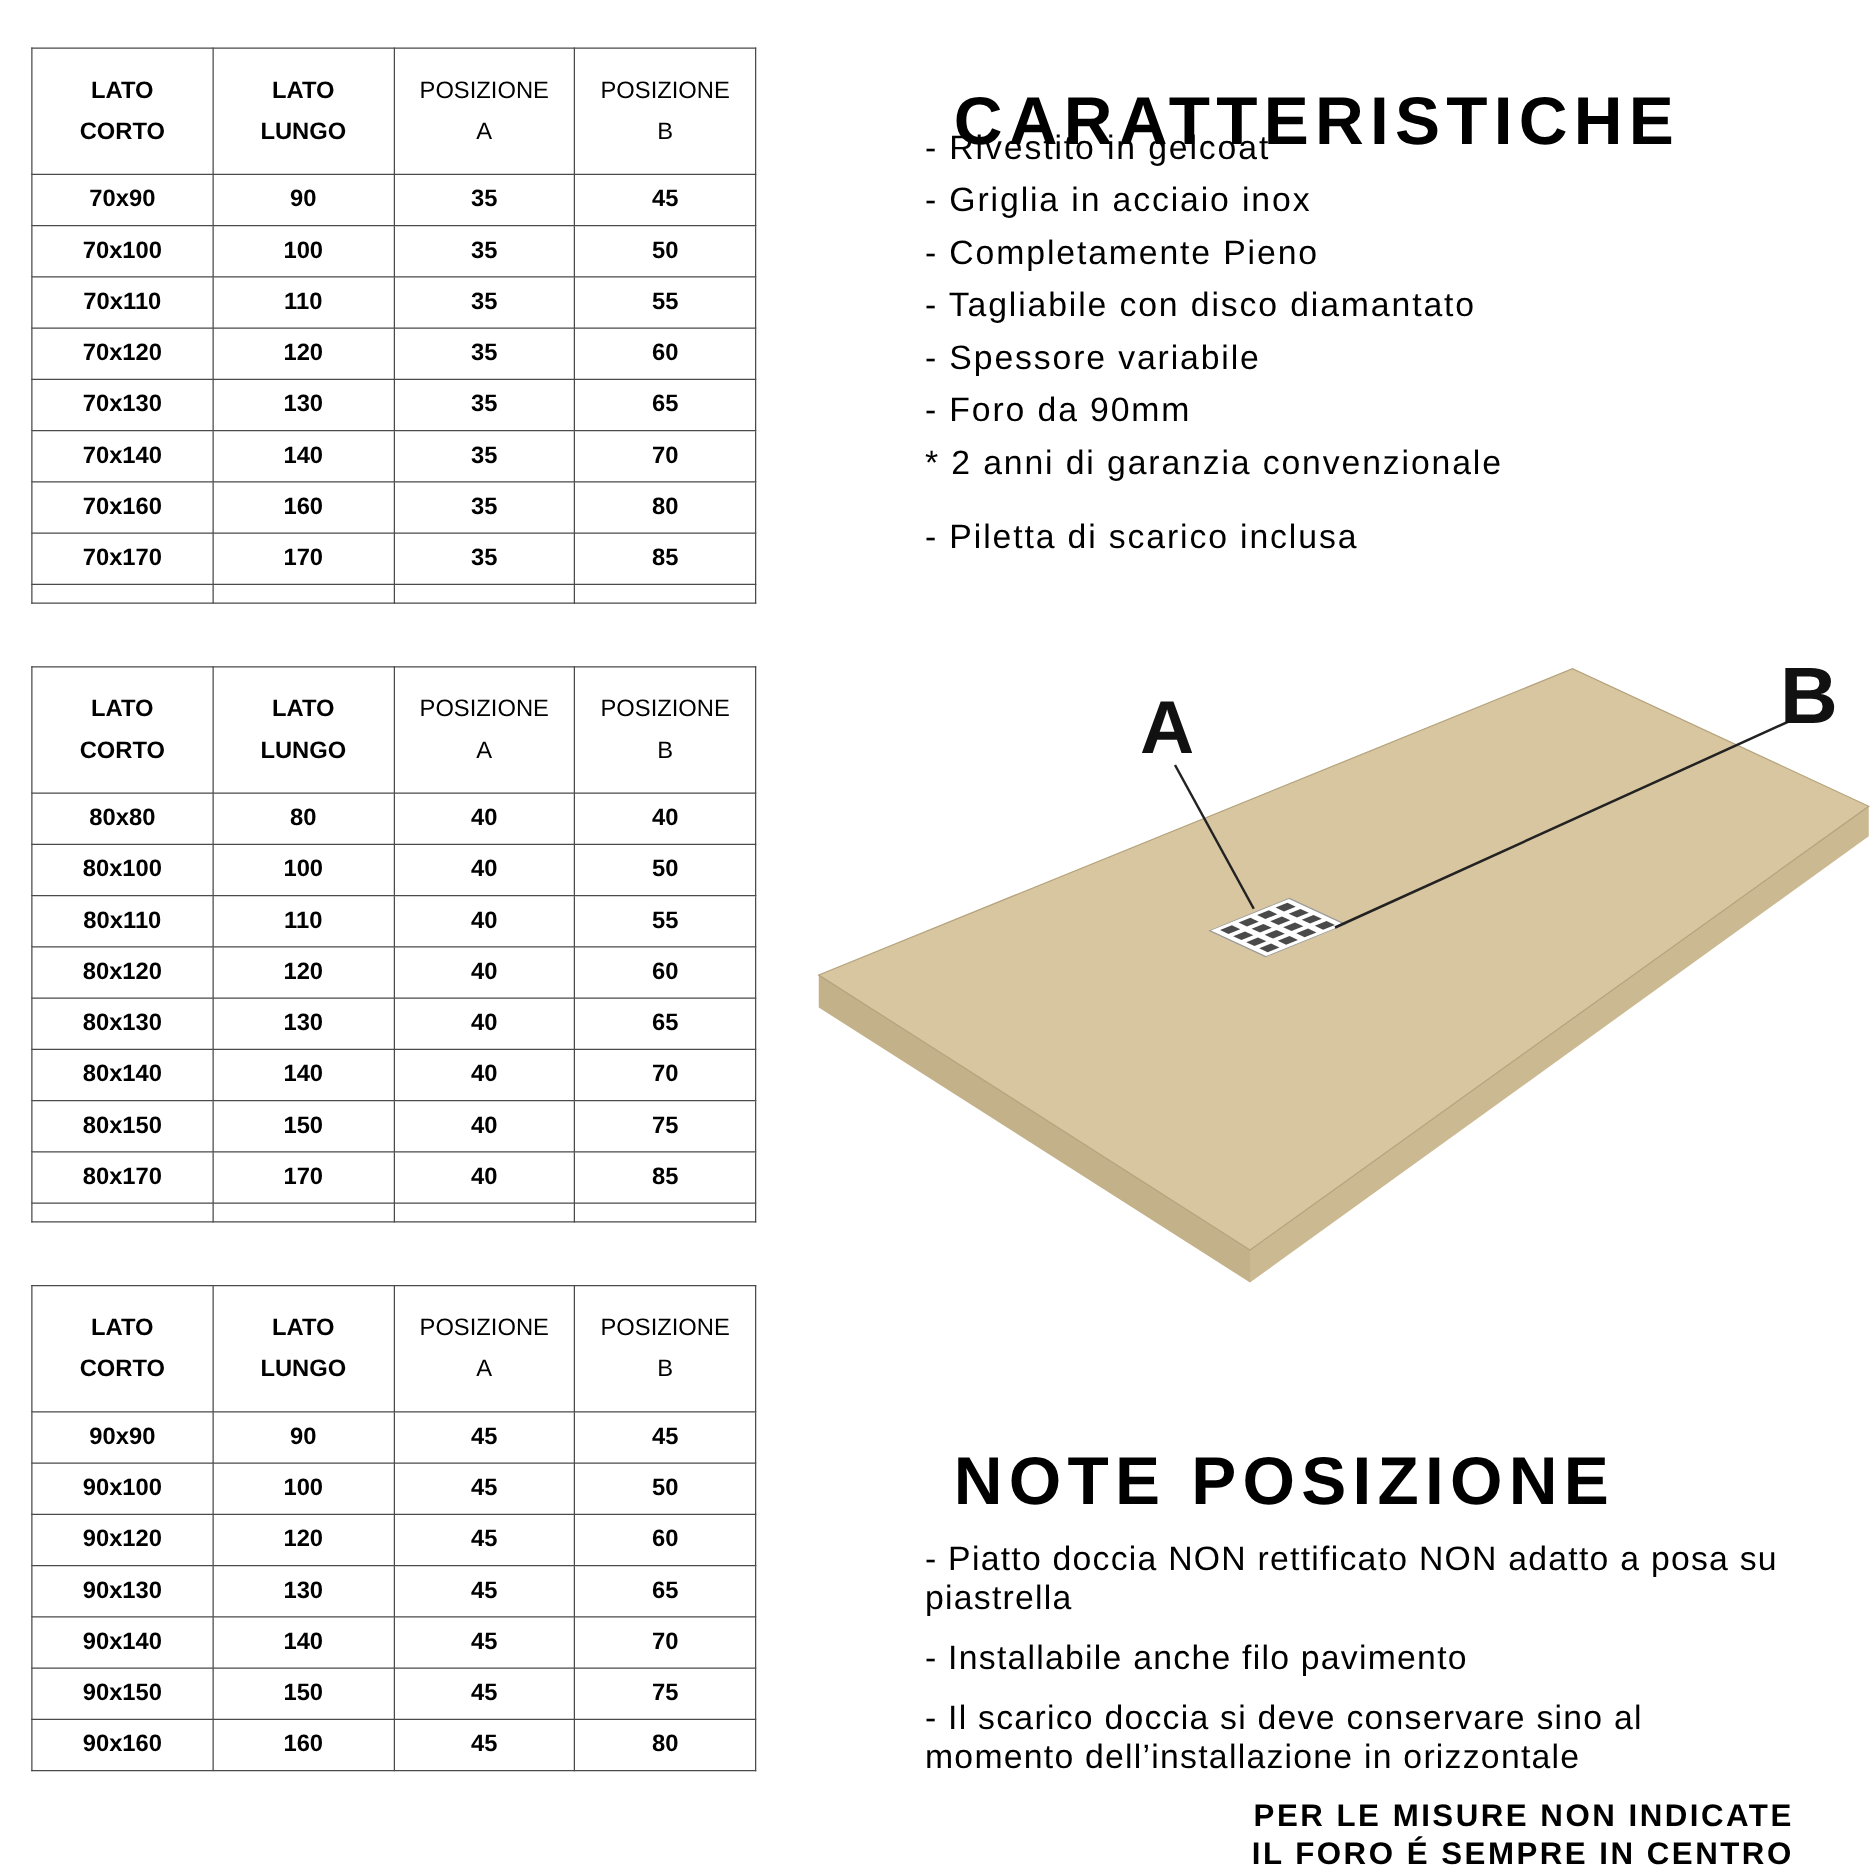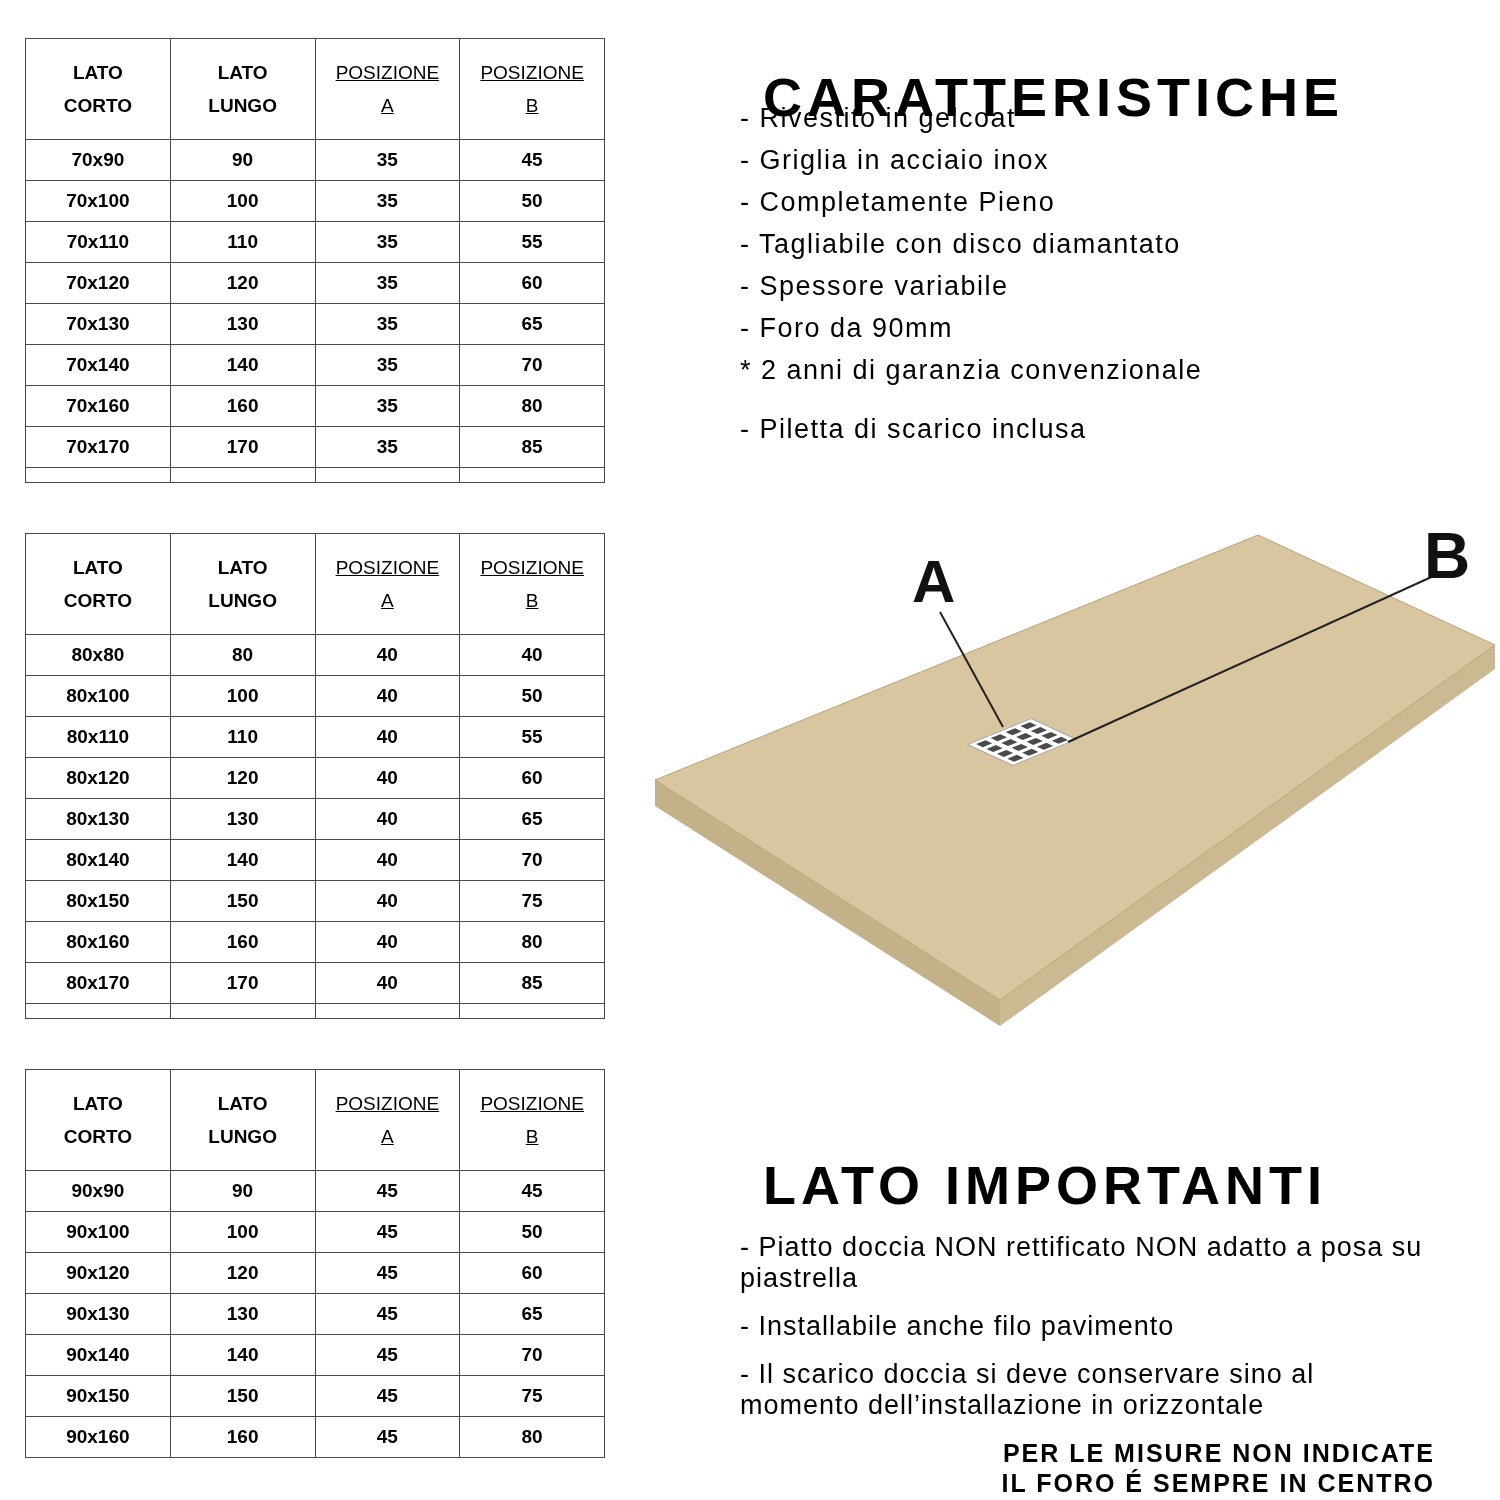--- a/index.html
+++ b/index.html
@@ -10,21 +10,21 @@
   }
   
   .tables{position:absolute;left:25px;top:38px;width:580px;display:flex;flex-direction:column;}
   .table-wrap{margin-bottom:50px;}
   .table-wrap:last-child{margin-bottom:0;}
   table.sizes{width:100%;border-collapse:collapse;table-layout:fixed;}
   .sizes th,.sizes td{border:1px solid #4a4a4a;text-align:center;vertical-align:middle;}
   .sizes th{height:100px;font-size:19px;vertical-align:middle;padding:0;}
   .sizes th div{line-height:33px;}
   .sizes th:nth-child(-n+2){font-weight:bold;}
-  .sizes th:nth-child(n+3){font-weight:normal;text-decoration:underline;}
+  .sizes th:nth-child(n+3){font-weight:normal;}
   .sizes td{height:38px;font-size:19px;font-weight:bold;}
   .sizes tr.spacer td{height:12px;}
   
   .big-title{position:absolute;font-size:54px;letter-spacing:5px;font-weight:bold;white-space:nowrap;}
   #title-caratteristiche{left:763px;top:30px;}
   #title-note{left:763px;top:1118px;}
   .features{position:absolute;left:740px;top:104px;}
   .feat{font-size:27px;letter-spacing:1.5px;line-height:29px;margin-bottom:13px;white-space:nowrap;}
   .feat.extra{margin-top:30px;}
   .notes{position:absolute;left:740px;top:1232px;width:695px;}
@@ -175,26 +175,20 @@
             <td>80x140</td>
             <td>140</td>
             <td>40</td>
             <td>70</td>
           </tr>
           <tr>
             <td>80x150</td>
             <td>150</td>
             <td>40</td>
             <td>75</td>
-          </tr>
-          <tr>
-            <td>80x160</td>
-            <td>160</td>
-            <td>40</td>
-            <td>80</td>
           </tr>
           <tr>
             <td>80x170</td>
             <td>170</td>
             <td>40</td>
             <td>85</td>
           </tr>
           <tr class="spacer">
             <td></td>
             <td></td>
@@ -316,21 +310,21 @@
       </g>
   </g>
 
   <line x1="940" y1="612" x2="1003" y2="727" stroke-width="2" stroke="#222222"></line>
   <line x1="1438" y1="574" x2="1068" y2="742" stroke-width="2" stroke="#222222"></line>
 
   <text x="912" y="602" font-size="60" fill="#111">A</text>
   <text x="1424" y="578" font-size="64" fill="#111">B</text>
 </svg>
 
-<h1 class="big-title" id="title-note">LATO IMPORTANTI</h1>
+<h1 class="big-title" id="title-note">NOTE POSIZIONE</h1>
 
 <div class="notes">
   <div class="note-item">- Piatto doccia NON rettificato NON adatto a posa su piastrella</div>
   <div class="note-item">- Installabile anche filo pavimento</div>
   <div class="note-item">- Il scarico doccia si deve conservare sino al momento dell’installazione in orizzontale</div>
   <div class="notes-footer">
     <div>PER LE MISURE NON INDICATE</div>
     <div>IL FORO É SEMPRE IN CENTRO</div>
   </div>
 </div>

